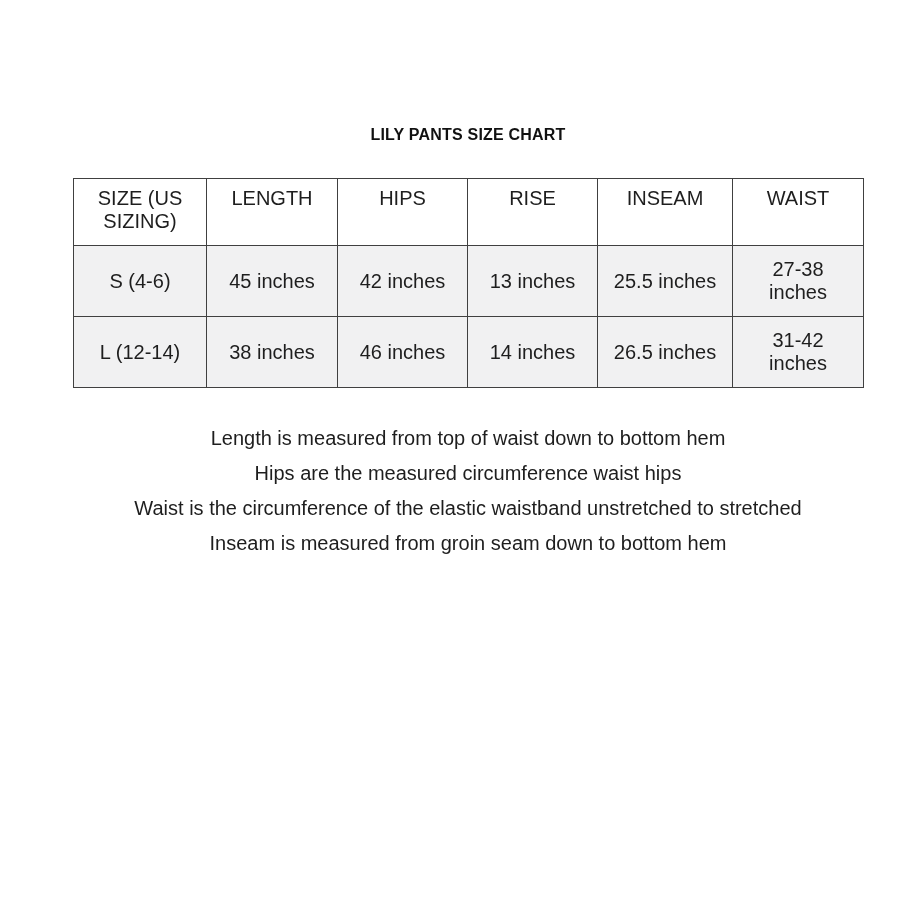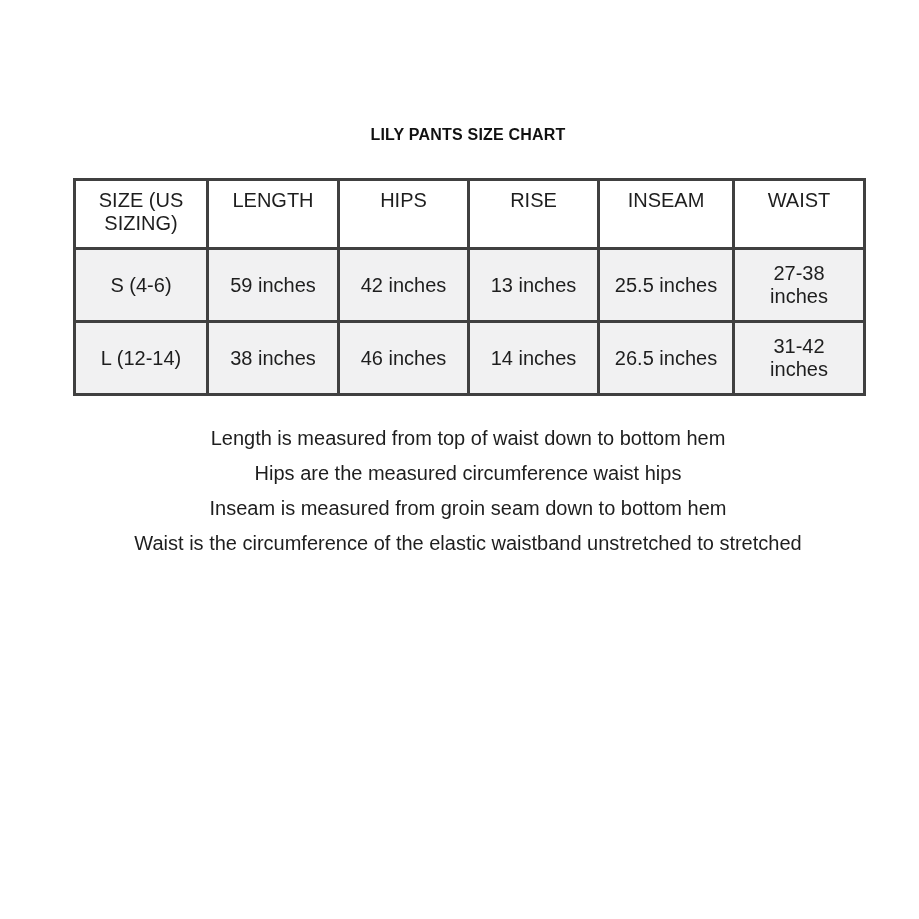--- a/index.html
+++ b/index.html
@@ -30,21 +30,21 @@
   table.size-chart {
     position: absolute;
     top: 178px;
     left: 73px;
     width: 790px;
     border-collapse: collapse;
     table-layout: fixed;
   }
   table.size-chart th,
   table.size-chart td {
-    border: 3px solid #404040;
+    border: 1px solid #404040;
     text-align: center;
     font-size: 20px;
     font-weight: normal;
     background: #ffffff;
     overflow: hidden;
   }
   table.size-chart th {
     height: 58px;
     vertical-align: top;
     padding: 8px 14px 0 14px;
@@ -95,37 +95,37 @@
         <th>LENGTH</th>
         <th>HIPS</th>
         <th>RISE</th>
         <th>INSEAM</th>
         <th>WAIST</th>
       </tr>
     </thead>
     <tbody>
       <tr class="striped">
         <td>S (4-6)</td>
-        <td>59 inches</td>
+        <td>45 inches</td>
         <td>42 inches</td>
         <td>13 inches</td>
         <td>25.5 inches</td>
         <td>27-38 inches</td>
       </tr>
       <tr class="striped">
         <td>L (12-14)</td>
         <td>38 inches</td>
         <td>46 inches</td>
         <td>14 inches</td>
         <td>26.5 inches</td>
         <td>31-42 inches</td>
       </tr>
     </tbody>
   </table>
 
   <div class="notes">
     <p>Length is measured from top of waist down to bottom hem</p>
     <p>Hips are the measured circumference waist hips</p>
+    <p>Waist is the circumference of the elastic waistband unstretched to stretched</p>
     <p>Inseam is measured from groin seam down to bottom hem</p>
-    <p>Waist is the circumference of the elastic waistband unstretched to stretched</p>
   </div>
 
 </div>
 
 </body></html>

